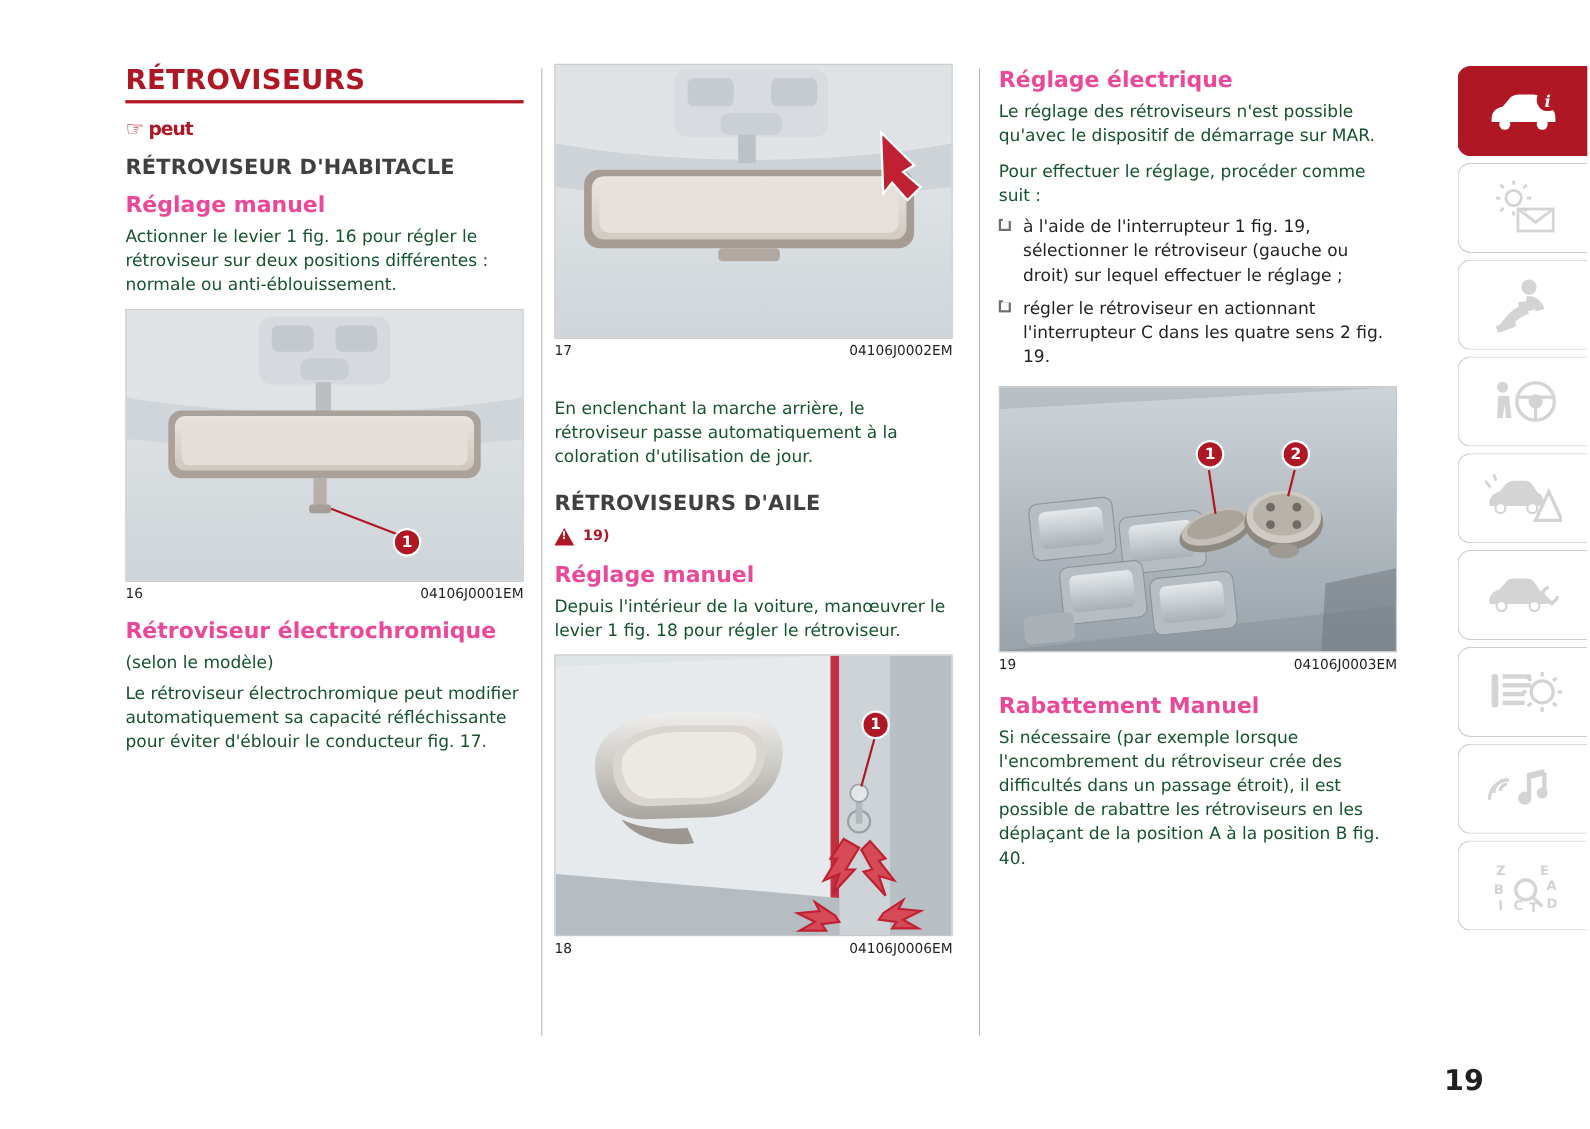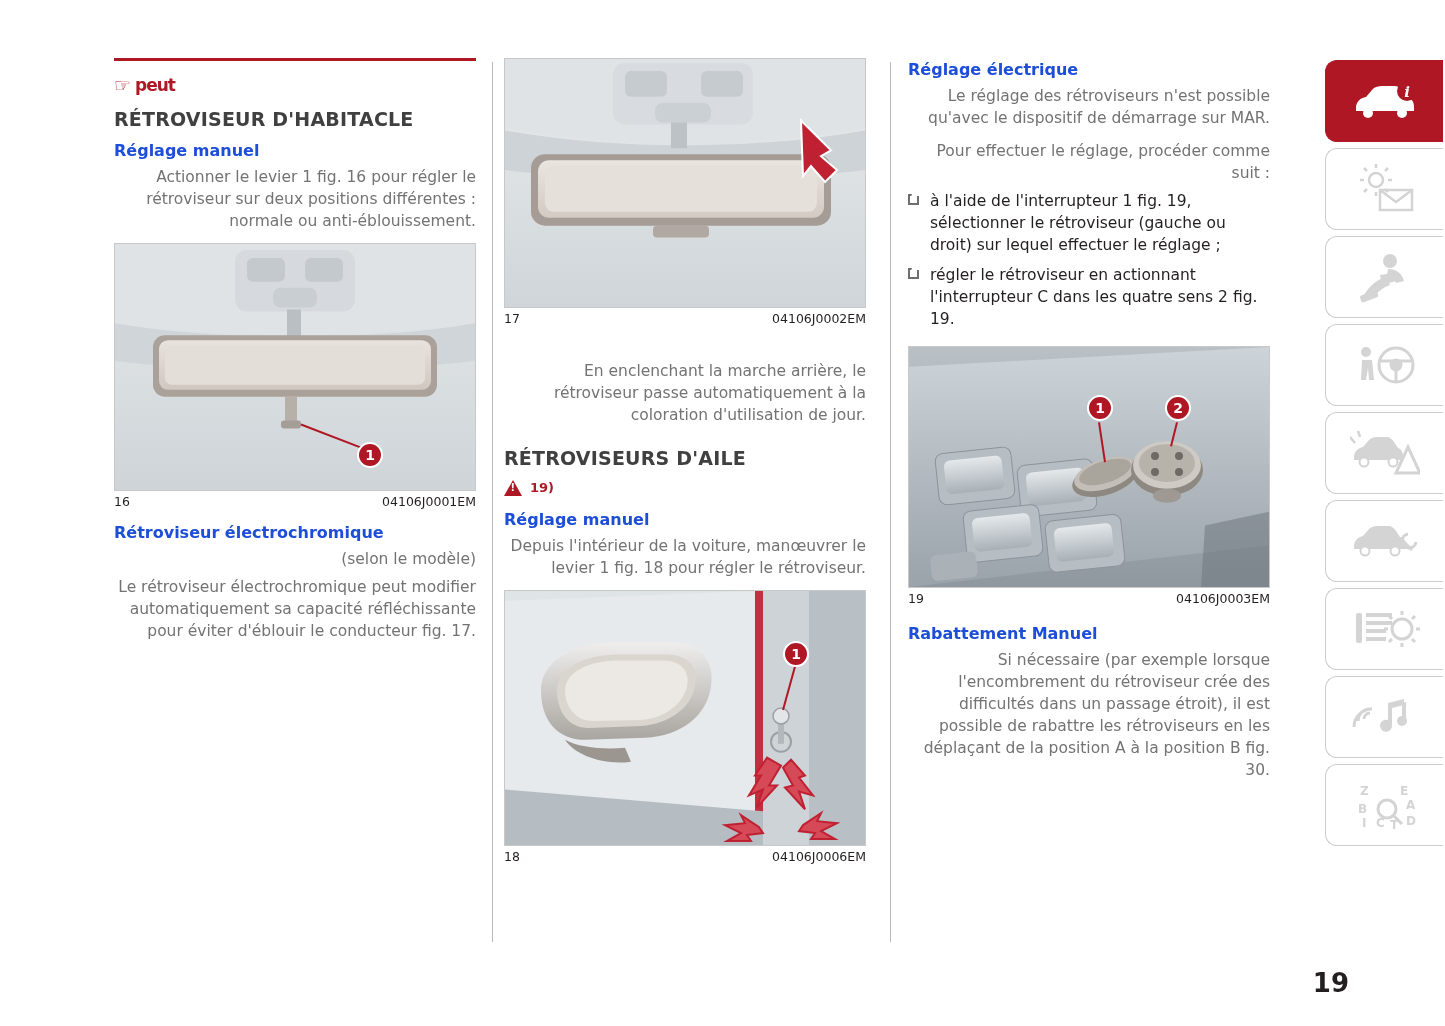--- a/index.html
+++ b/index.html
@@ -58,32 +58,31 @@
   }
   h2.sec-title {
     font-size: 19px;
     font-weight: bold;
     color: #404040;
     margin: 2px 0 10px 0;
     line-height: 1.15;
     letter-spacing: 0.2px;
   }
   h3.sub-title {
-    font-size: 16px;
-    font-weight: bold;
-    color: #1d4ed8;
+    font-size: 20px;
+    font-weight: bold;
+    color: #ec4899;
     margin: 14px 0 6px 0;
   }
   h3.sub-title.first { margin-top: 2px; }
   p {
     font-size: 15.5px;
     line-height: 1.42;
     margin: 0 0 11px 0;
-    color: #737373;
-    text-align: right;
+    color: #14532d;
   }
   p.tight { margin-bottom: 6px; }
 
   
   .bullet {
     font-size: 15.5px;
     line-height: 1.42;
     margin: 0 0 8px 0;
     position: relative;
     padding-left: 22px;
@@ -225,20 +224,21 @@
 </style>
 </head>
 <body>
 
 <div class="page">
 
   <div class="col-divider div1"></div>
   <div class="col-divider div2"></div>
 
   <div class="col col1">
+    <h1 class="main-title">RÉTROVISEURS</h1>
     <div class="title-rule"></div>
 
     <div class="symbol-row">
       <span class="sym-hand">☞</span>
       <span class="sym-text">peut</span>
     </div>
 
     <h2 class="sec-title">RÉTROVISEUR D'HABITACLE</h2>
 
     <h3 class="sub-title first">Réglage manuel</h3>
@@ -472,21 +472,21 @@
         <div class="callout" style="left:178px; top:48px;">1</div>
         <div class="callout" style="left:256px; top:48px;">2</div>
       </div>
       <div class="fig-caption">
         <span>19</span>
         <span class="code">04106J0003EM</span>
       </div>
     </div>
 
     <h3 class="sub-title" style="margin-top:18px;">Rabattement Manuel</h3>
-    <p>Si nécessaire (par exemple lorsque l'encombrement du rétroviseur crée des difficultés dans un passage étroit), il est possible de rabattre les rétroviseurs en les déplaçant de la position A à la position B fig. 30.</p>
+    <p>Si nécessaire (par exemple lorsque l'encombrement du rétroviseur crée des difficultés dans un passage étroit), il est possible de rabattre les rétroviseurs en les déplaçant de la position A à la position B fig. 40.</p>
   </div>
 
   <div class="rail">
 
     <div class="tab active">
       <svg width="70" height="46" viewBox="0 0 70 46">
         <path d="M6,30 C6,24 10,20 16,19 L22,12 C24,9 28,8 32,8 L44,8 C48,8 51,10 53,13 L58,20 C62,21 64,24 64,29 L64,33 L6,33 Z" fill="#ffffff"></path>
         <circle cx="18" cy="35" r="5" fill="#ffffff"></circle>
         <circle cx="52" cy="35" r="5" fill="#ffffff"></circle>
         <circle cx="57" cy="13" r="10" fill="#b01724"></circle>

